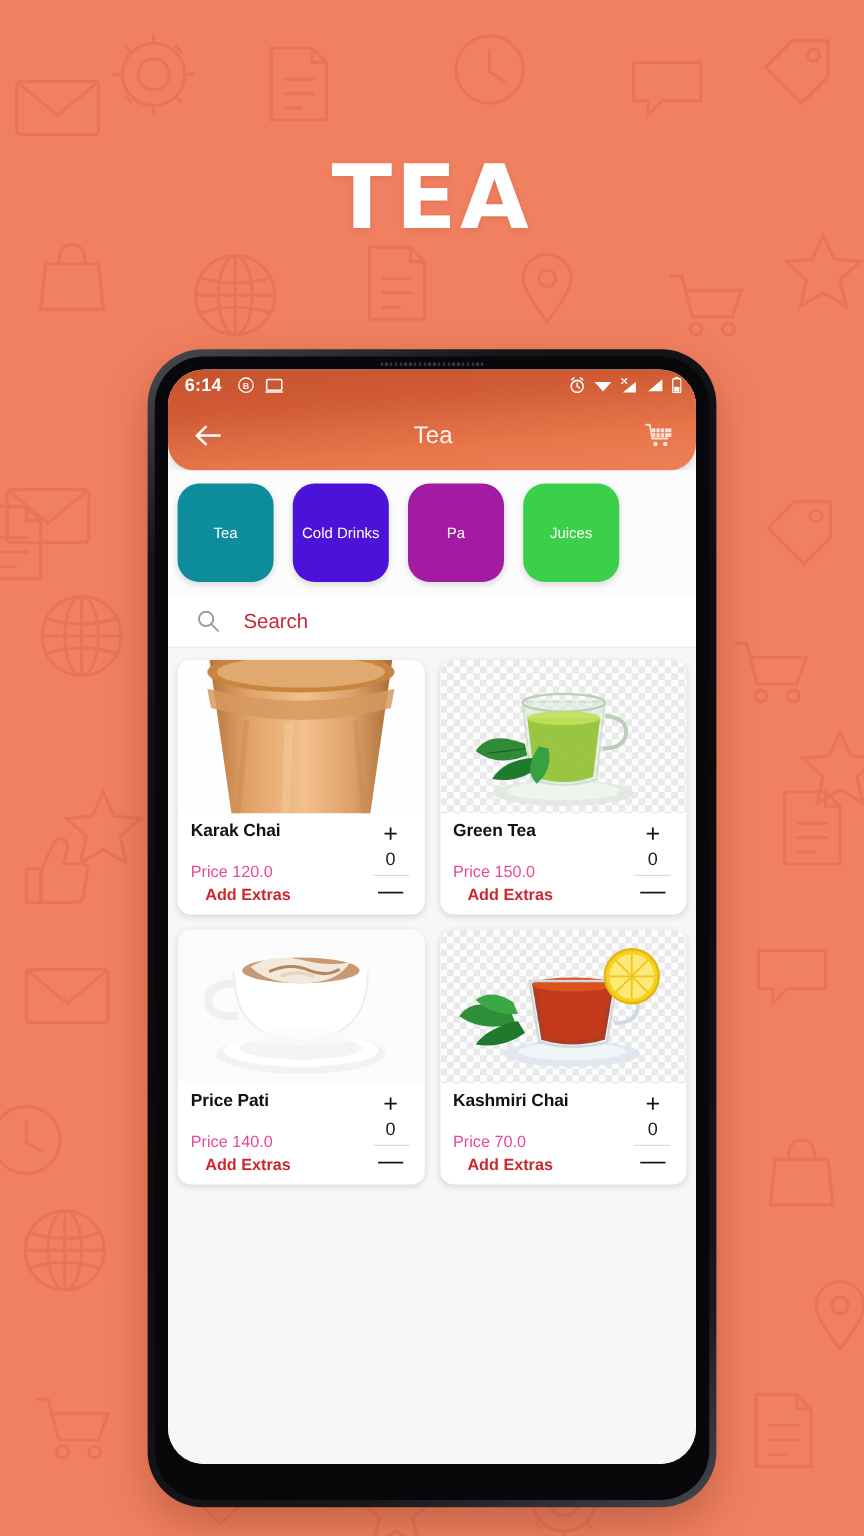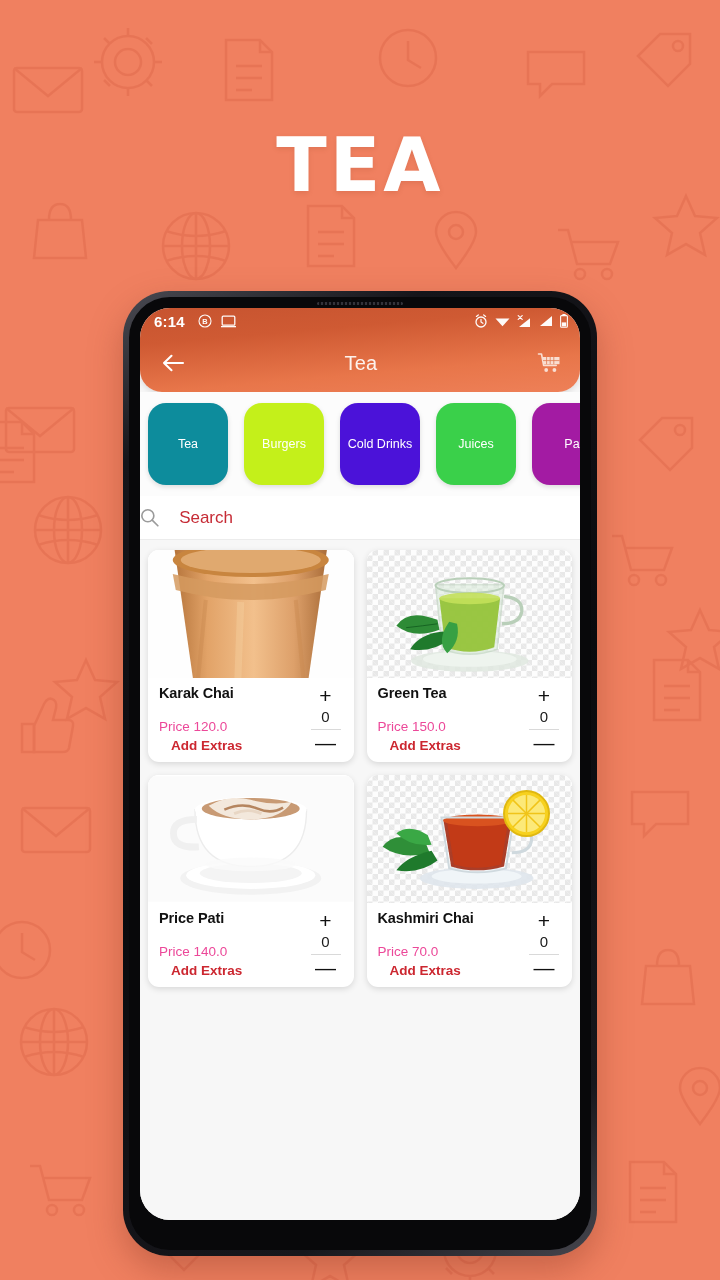--- a/index.html
+++ b/index.html
@@ -181,21 +181,21 @@
     overflow: hidden;
   }
 
   
   .search-row {
     flex: 0 0 auto;
     height: 44px;
     background: #ffffff;
     display: flex;
     align-items: center;
-    padding: 0 0;
+    padding: 0 24px;
     border-bottom: 1px solid #ececec;
   }
 
   .search-input {
     border: none;
     outline: none;
     background: transparent;
     margin-left: 20px;
     font-size: 17px;
     font-family: "Liberation Sans", sans-serif;
@@ -480,31 +480,28 @@
                 <circle cx="17.4" cy="18" r="1.9" fill="#f9ded2"></circle>
               </svg>
             </div>
           </div>
         </div>
 
         <div class="chips-row">
           <div class="chip" style="background: rgb(13, 140, 156);">
             <span>Tea</span>
           </div>
-          <div class="chip" style="background: rgb(196, 240, 26);">
-            <span>Burgers</span>
-          </div>
           <div class="chip" style="background: rgb(75, 18, 217);">
             <span>Cold Drinks</span>
           </div>
+          <div class="chip" style="background: rgb(163, 27, 163);">
+            <span>Pa</span>
+          </div>
           <div class="chip" style="background: rgb(58, 208, 74);">
             <span>Juices</span>
-          </div>
-          <div class="chip" style="background: rgb(163, 27, 163);">
-            <span>Pa</span>
           </div>
         </div>
 
         <div class="search-row">
           <svg width="21" height="21" viewBox="0 0 21 21">
             <circle cx="8.6" cy="8.6" r="6.6" fill="none" stroke="#9b9b9b" stroke-width="1.8"></circle>
             <line x1="13.4" y1="13.4" x2="19.6" y2="19.6" stroke="#9b9b9b" stroke-width="1.8" stroke-linecap="round"></line>
           </svg>
           <input class="search-input" type="text" placeholder="Search" style="">
         </div>

